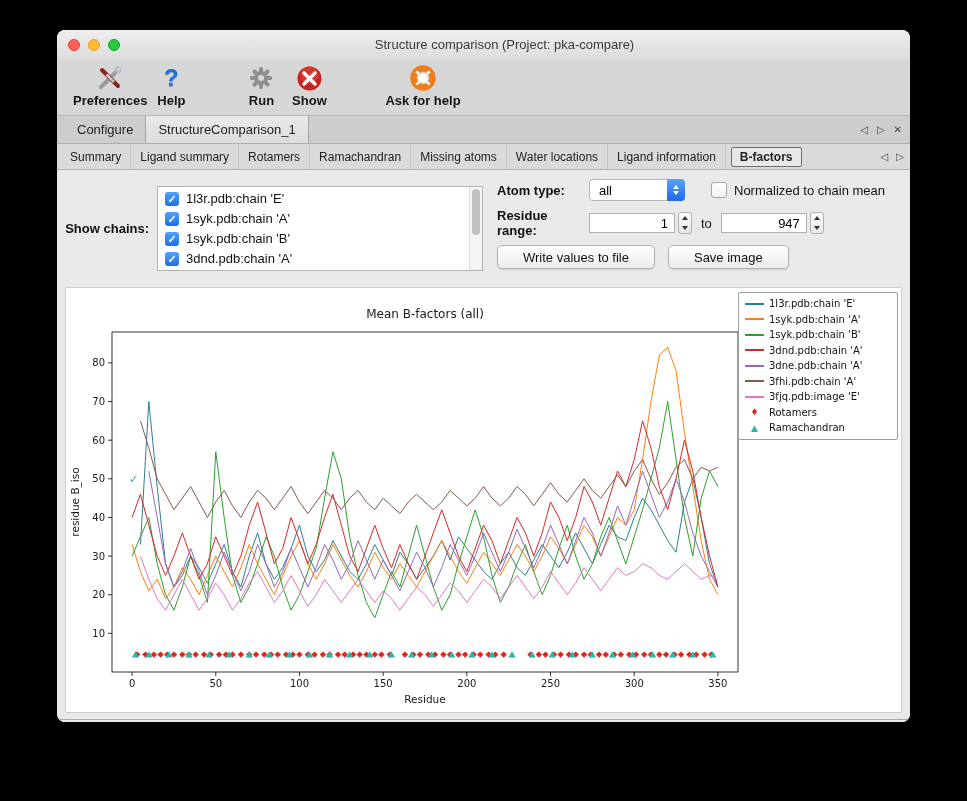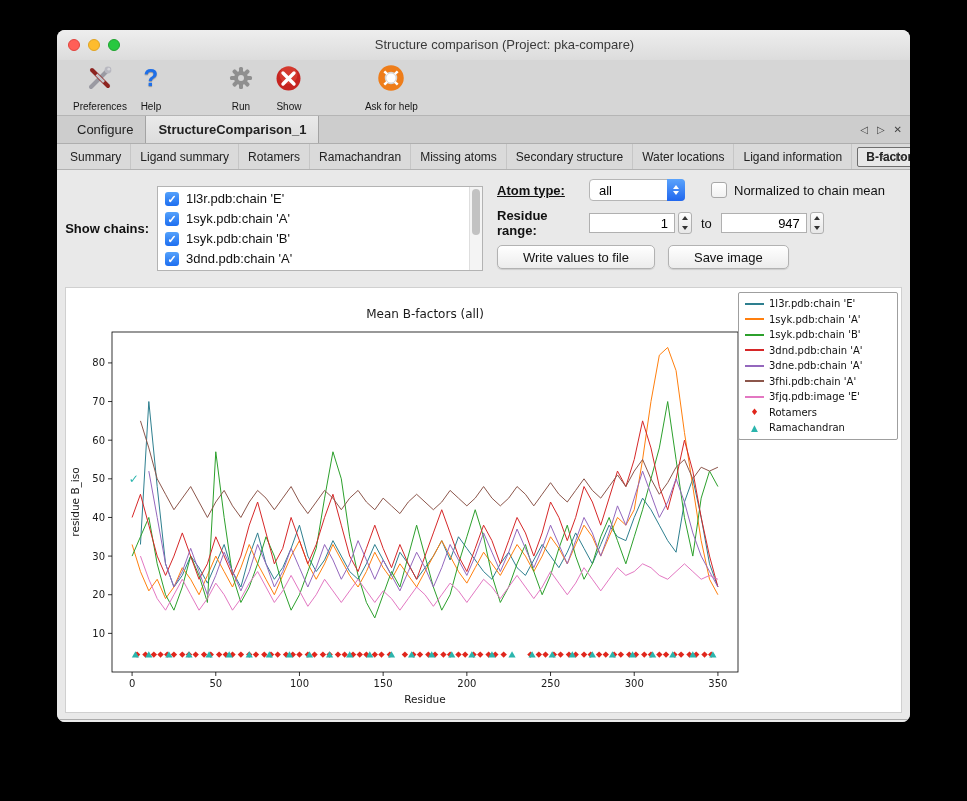--- a/index.html
+++ b/index.html
@@ -14,30 +14,30 @@
   .tl{width:12px;height:12px;border-radius:50%;}
   .tl.red{background:#ff5f57;border:1px solid #e0443e;box-sizing:border-box;}
   .tl.yellow{background:#febc2e;border:1px solid #e0a423;box-sizing:border-box;}
   .tl.green{background:#28c840;border:1px solid #1fa32f;box-sizing:border-box;}
   .title{text-align:center;line-height:30px;font-size:13px;color:#3a3a3a;}
   
   .toolbar{flex:0 0 52px;background:#d6d6d6;display:flex;align-items:flex-start;
            padding:3px 0 0 16px;border-bottom:1px solid #b5b5b5;}
   .tool{display:flex;flex-direction:column;align-items:center;min-width:48px;cursor:default;}
   .ticon{height:30px;display:flex;align-items:center;justify-content:center;}
-  .tlabel{font-size:10px;color:#161616;margin-top:8px;white-space:nowrap;}
+  .tlabel{font-size:13px;color:#161616;margin-top:0px;white-space:nowrap;font-weight:bold;}
   .gap-l{margin-left:42px;}
   .gap-xl{margin-left:52px;}
   .help-glyph{font-size:24px;font-weight:bold;color:#1f6fe8;text-shadow:0 1px 1px rgba(0,0,0,.3);line-height:26px;}
   
   .doctabs{flex:0 0 27px;background:#cdcdcd;border-bottom:1px solid #aeaeae;display:flex;
            align-items:stretch;padding-left:8px;position:relative;}
   .doctab{font-size:13px;color:#222;padding:0 12px;display:flex;align-items:center;}
   .doctab.active{background:linear-gradient(#eaeaea,#dcdcdc);border-left:1px solid #a3a3a3;
-                 border-right:1px solid #a3a3a3;font-weight:bold;}
+                 border-right:1px solid #a3a3a3;font-weight:normal;}
   .doctab-controls{position:absolute;right:8px;top:0;height:100%;display:flex;align-items:center;
                    gap:9px;font-size:10px;color:#444;}
   
   .reporttabs{flex:0 0 25px;background:#dadada;border-bottom:1px solid #b2b2b2;display:flex;
               align-items:center;padding:0 4px;position:relative;}
   .rtab{font-size:12px;color:#222;padding:0 9px;height:100%;display:flex;align-items:center;
         border-right:1px solid #c6c6c6;white-space:nowrap;}
   .rtab.active{font-weight:bold;border:1.5px solid #6e6e6e;background:#e8e8e8;height:18px;
                border-radius:2px;margin:0 5px;padding:0 8px;}
   .rtab-controls{position:absolute;right:6px;display:flex;gap:8px;font-size:10px;color:#444;}
@@ -49,21 +49,21 @@
              padding-top:2px;box-sizing:border-box;overflow:hidden;}
   .chain-row{display:flex;align-items:center;height:20px;padding-left:7px;font-size:13px;color:#111;}
   .cb{width:14px;height:14px;border-radius:3px;background:linear-gradient(#54a1fb,#1d6ef0);
       color:#fff;font-size:11px;line-height:14px;text-align:center;margin-right:7px;font-weight:bold;
       flex:0 0 14px;}
   .vscroll{position:absolute;right:0;top:0;bottom:0;width:12px;background:#f4f4f4;border-left:1px solid #dedede;}
   .vthumb{position:absolute;left:2px;top:2px;width:8px;height:46px;background:#c2c2c2;border-radius:4px;}
   .right-group{margin-left:14px;display:flex;flex-direction:column;gap:7px;padding-top:1px;}
   .ctl-row{display:flex;align-items:center;}
   .ctl-label{font-weight:bold;font-size:13px;color:#111;}
-  .lbl-atom{width:92px;text-decoration:underline;}
+  .lbl-atom{width:92px;}
   .lbl-range{width:92px;}
   .combo{width:96px;height:22px;background:#fff;border:1px solid #b6b6b6;border-radius:4px;
          display:flex;align-items:center;position:relative;font-size:13px;padding-left:9px;
          box-sizing:border-box;margin-right:26px;}
   .combo-cap{position:absolute;right:-1px;top:-1px;width:18px;height:22px;
              background:linear-gradient(#5aa3fc,#2167ee);border-radius:0 4px 4px 0;display:flex;
              flex-direction:column;align-items:center;justify-content:center;gap:2px;}
   .tri-up{width:0;height:0;border-left:3.5px solid transparent;border-right:3.5px solid transparent;
           border-bottom:4px solid #fff;}
   .tri-down{width:0;height:0;border-left:3.5px solid transparent;border-right:3.5px solid transparent;
@@ -187,21 +187,20 @@
       <span>✕</span>
     </div>
   </div>
 
   <div class="reporttabs">
     <div class="rtab">Summary</div>
     <div class="rtab">Ligand summary</div>
     <div class="rtab">Rotamers</div>
     <div class="rtab">Ramachandran</div>
     <div class="rtab">Missing atoms</div>
-    <div class="rtab">Secondary structure</div>
     <div class="rtab">Water locations</div>
     <div class="rtab">Ligand information</div>
     <div class="rtab active">B-factors</div>
     <div class="rtab-controls">
       <span>◁</span>
       <span>▷</span>
     </div>
   </div>
 
   <div class="controls">

